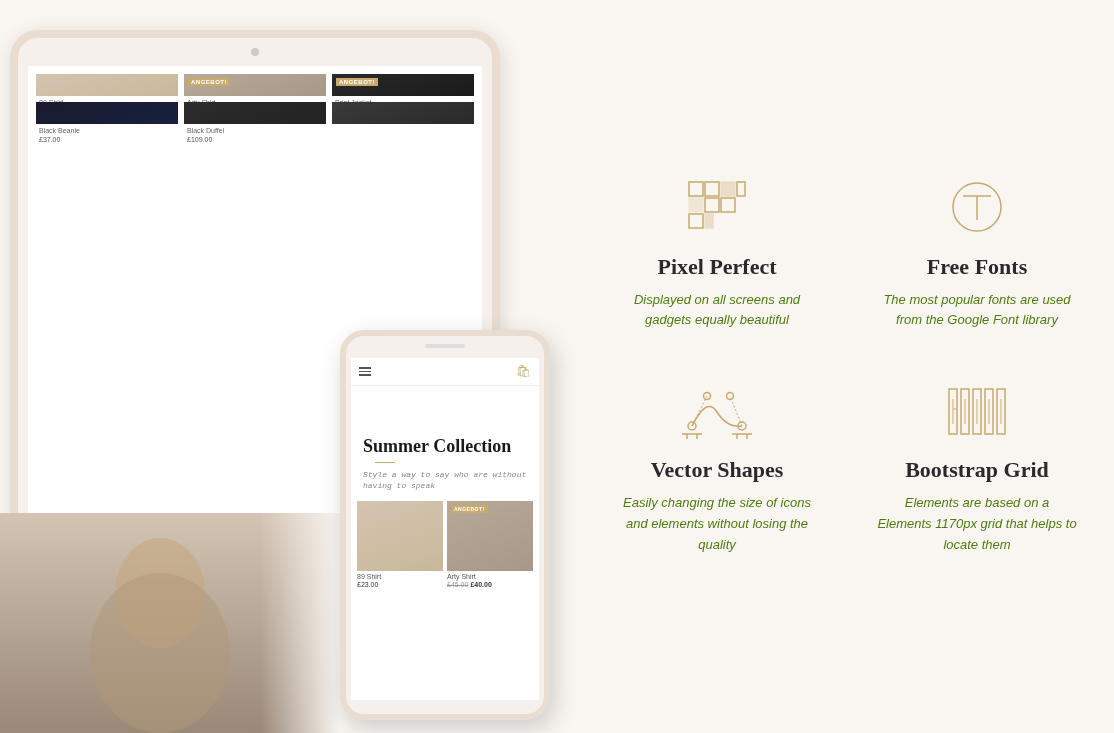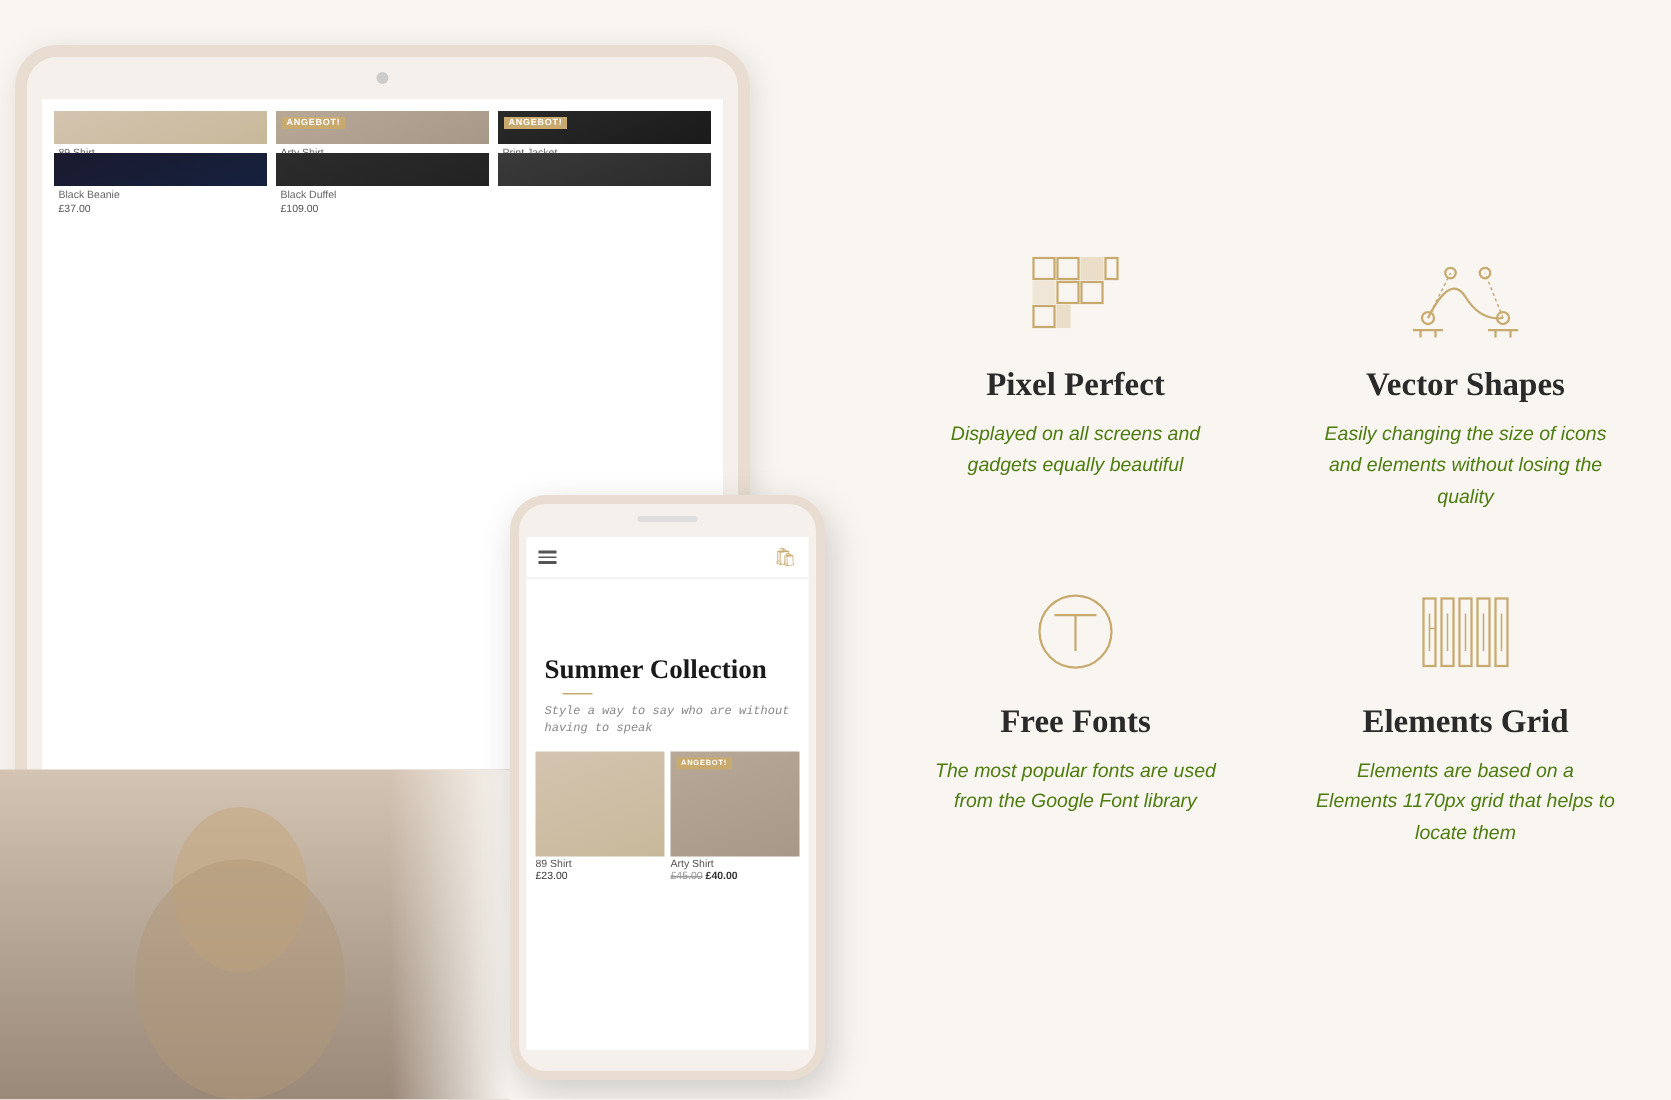--- a/index.html
+++ b/index.html
@@ -405,20 +405,33 @@
           <rect x="2" y="34" width="14" height="14" stroke="#c8a96e" fill="none" stroke-width="1.5"></rect>
           <rect x="18" y="34" width="8" height="14" stroke="#c8a96e" fill="#c8a96e" opacity="0.3" stroke-width="1.5"></rect>
         </svg>
       </div>
       <div class="feature-title">Pixel Perfect</div>
       <div class="feature-desc">Displayed on all screens and gadgets equally beautiful</div>
     </div>
 
     <div class="feature">
       <div class="feature-icon">
+        <svg class="feature-svg" width="60" height="55" viewBox="0 0 60 55">
+
+          <circle cx="30" cy="27" r="24" stroke="#c8a96e" fill="none" stroke-width="1.5"></circle>
+          <line x1="16" y1="16" x2="44" y2="16" stroke="#c8a96e" stroke-width="1.5"></line>
+          <line x1="30" y1="16" x2="30" y2="40" stroke="#c8a96e" stroke-width="1.5"></line>
+        </svg>
+      </div>
+      <div class="feature-title">Free Fonts</div>
+      <div class="feature-desc">The most popular fonts are used from the Google Font library</div>
+    </div>
+
+    <div class="feature">
+      <div class="feature-icon">
         <svg class="feature-svg" width="70" height="55" viewBox="0 0 70 55">
 
           <circle cx="10" cy="42" r="4" stroke="#c8a96e" fill="none" stroke-width="1.5"></circle>
           <circle cx="60" cy="42" r="4" stroke="#c8a96e" fill="none" stroke-width="1.5"></circle>
           <circle cx="25" cy="12" r="3.5" stroke="#c8a96e" fill="none" stroke-width="1.5"></circle>
           <circle cx="48" cy="12" r="3.5" stroke="#c8a96e" fill="none" stroke-width="1.5"></circle>
           <path d="M10 42 Q25 12 35 28 Q45 44 60 42" stroke="#c8a96e" fill="none" stroke-width="1.5"></path>
           <line x1="10" y1="42" x2="25" y2="12" stroke="#c8a96e" stroke-width="1" stroke-dasharray="2,2"></line>
           <line x1="60" y1="42" x2="48" y2="12" stroke="#c8a96e" stroke-width="1" stroke-dasharray="2,2"></line>
 
@@ -431,48 +444,35 @@
         </svg>
       </div>
       <div class="feature-title">Vector Shapes</div>
       <div class="feature-desc">Easily changing the size of icons and elements without losing the quality</div>
     </div>
 
     <div class="feature">
       <div class="feature-icon">
         <svg class="feature-svg" width="60" height="55" viewBox="0 0 60 55">
 
-          <circle cx="30" cy="27" r="24" stroke="#c8a96e" fill="none" stroke-width="1.5"></circle>
-          <line x1="16" y1="16" x2="44" y2="16" stroke="#c8a96e" stroke-width="1.5"></line>
-          <line x1="30" y1="16" x2="30" y2="40" stroke="#c8a96e" stroke-width="1.5"></line>
-        </svg>
-      </div>
-      <div class="feature-title">Free Fonts</div>
-      <div class="feature-desc">The most popular fonts are used from the Google Font library</div>
-    </div>
-
-    <div class="feature">
-      <div class="feature-icon">
-        <svg class="feature-svg" width="60" height="55" viewBox="0 0 60 55">
-
           <rect x="2" y="5" width="8" height="45" stroke="#c8a96e" fill="none" stroke-width="1.5"></rect>
           <line x1="6" y1="15" x2="6" y2="40" stroke="#c8a96e" stroke-width="1"></line>
           <line x1="6" y1="25" x2="10" y2="25" stroke="#c8a96e" stroke-width="1"></line>
 
           <rect x="14" y="5" width="8" height="45" stroke="#c8a96e" fill="none" stroke-width="1.5"></rect>
           <line x1="18" y1="15" x2="18" y2="40" stroke="#c8a96e" stroke-width="1"></line>
 
           <rect x="26" y="5" width="8" height="45" stroke="#c8a96e" fill="none" stroke-width="1.5"></rect>
           <line x1="30" y1="15" x2="30" y2="40" stroke="#c8a96e" stroke-width="1"></line>
 
           <rect x="38" y="5" width="8" height="45" stroke="#c8a96e" fill="none" stroke-width="1.5"></rect>
           <line x1="42" y1="15" x2="42" y2="40" stroke="#c8a96e" stroke-width="1"></line>
 
           <rect x="50" y="5" width="8" height="45" stroke="#c8a96e" fill="none" stroke-width="1.5"></rect>
           <line x1="54" y1="15" x2="54" y2="40" stroke="#c8a96e" stroke-width="1"></line>
         </svg>
       </div>
-      <div class="feature-title">Elements Grid</div>
+      <div class="feature-title">Bootstrap Grid</div>
       <div class="feature-desc">Elements are based on a Elements 1170px grid that helps to locate them</div>
     </div>
 
   </div>
 </div>
 
 </body></html>

